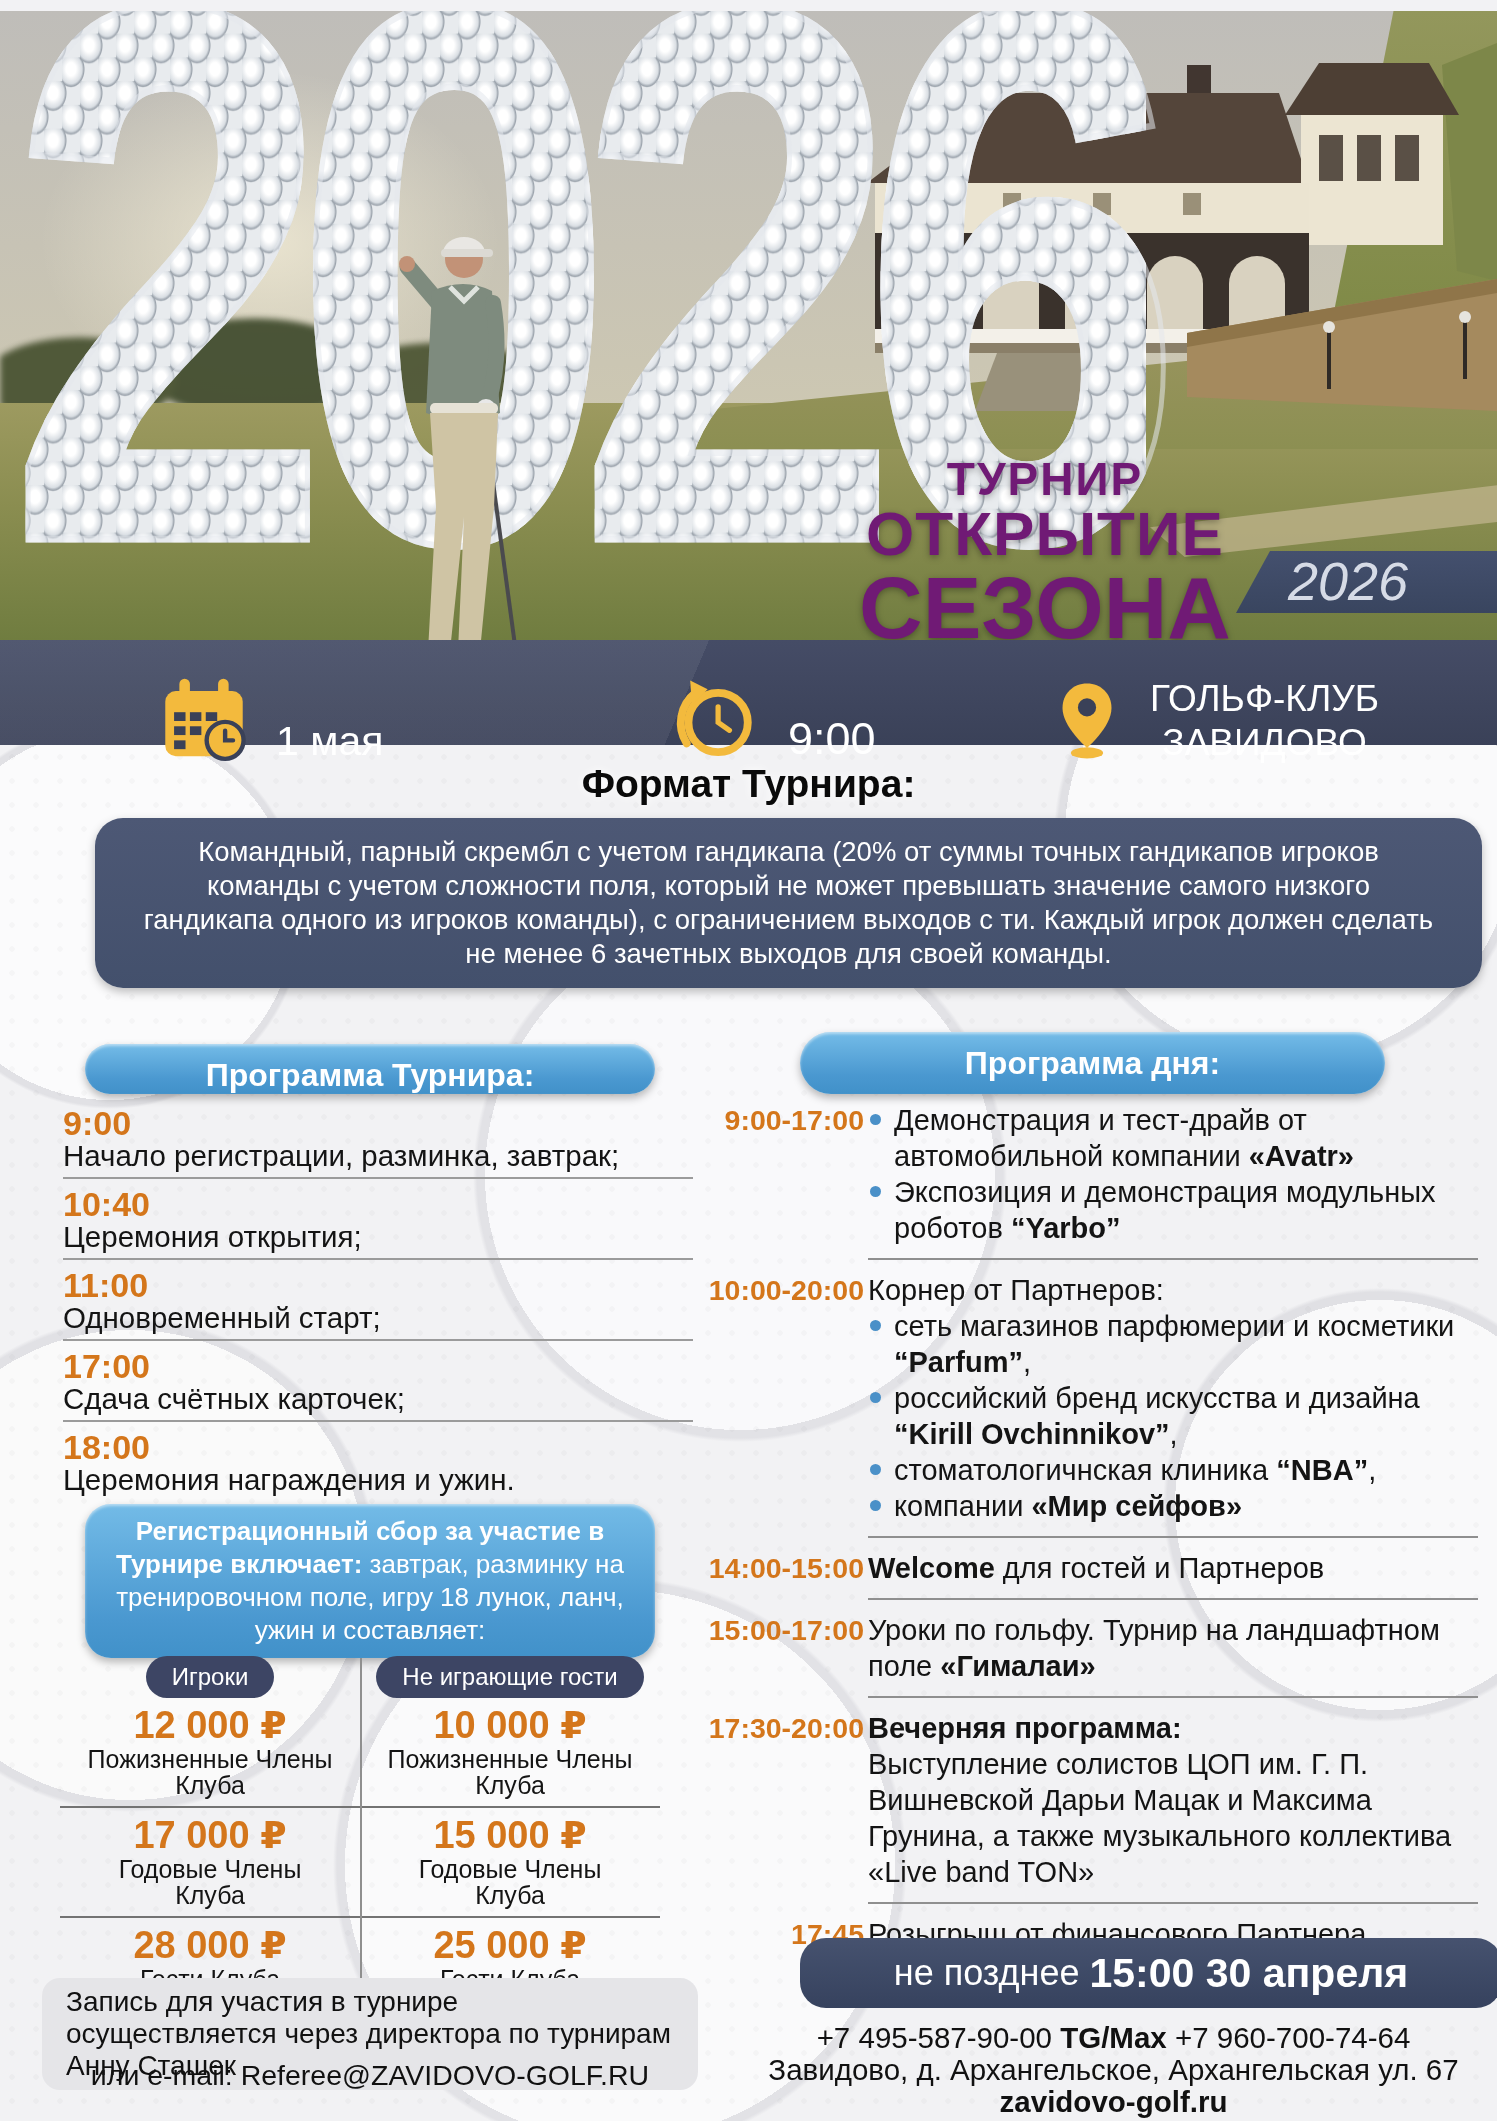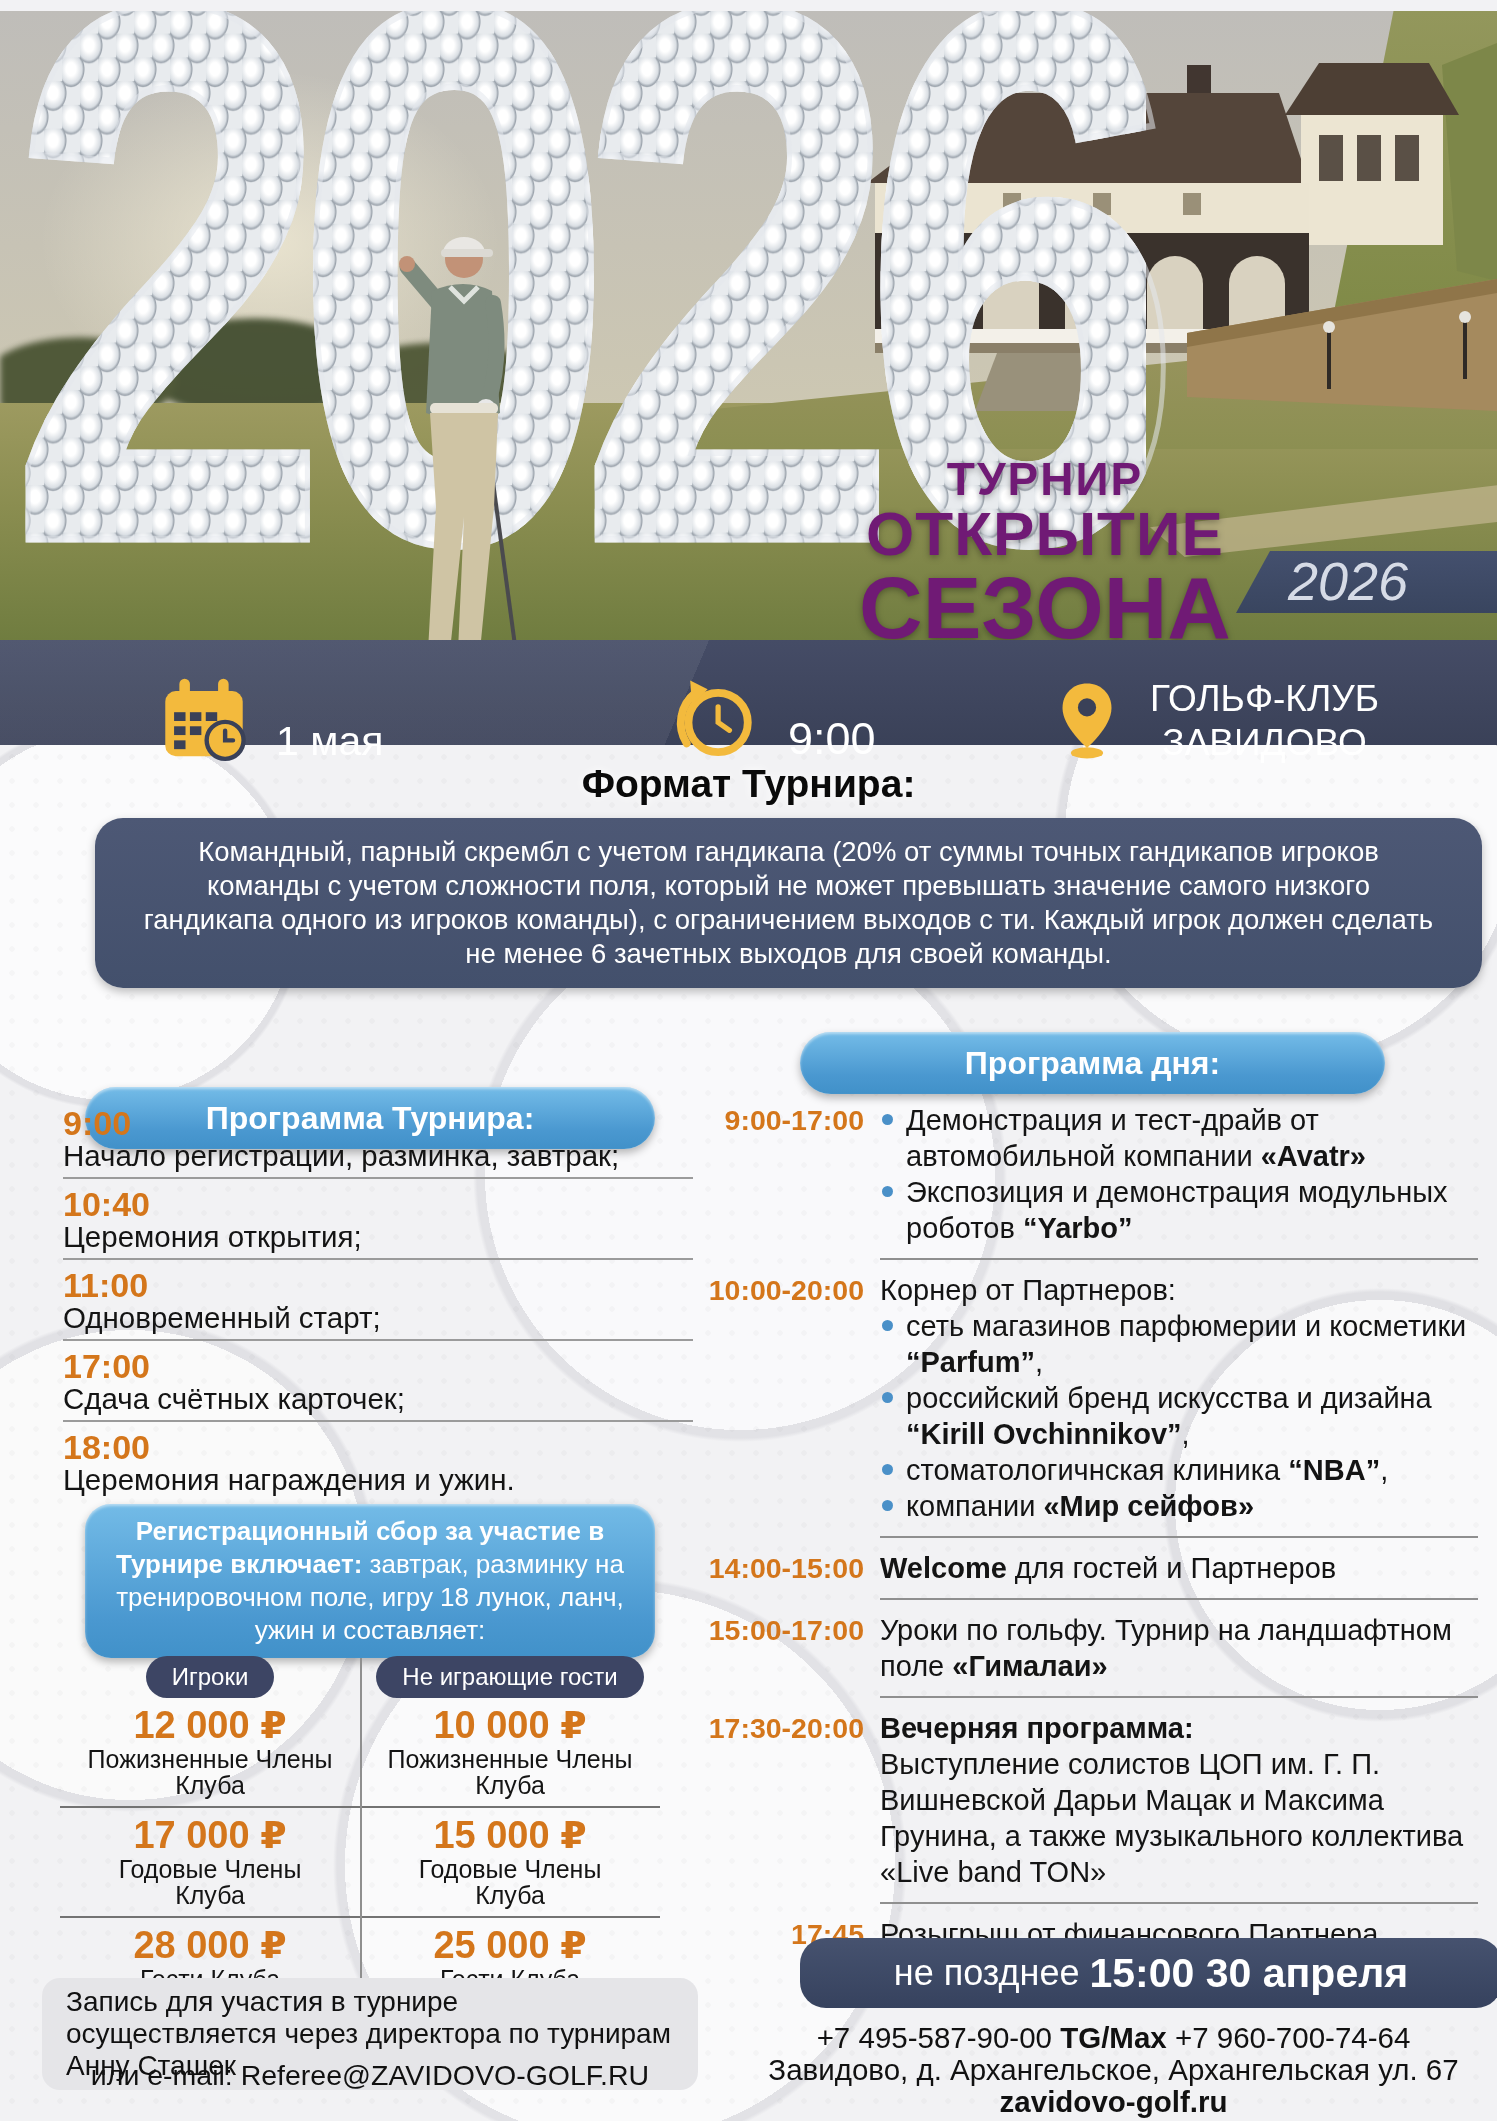--- a/index.html
+++ b/index.html
@@ -79,33 +79,33 @@
     font-weight:bold;color:#0a0a0a;text-shadow:0 0 10px rgba(255,255,255,.95);}
   .fmt-box{position:absolute;left:55px;top:818px;width:1387px;height:170px;box-sizing:border-box;
     background:linear-gradient(180deg,#4d5875,#43506c);border-radius:28px;color:#fff;
     display:flex;align-items:center;justify-content:center;padding:0 44px;
     font-size:27.5px;line-height:34px;text-align:center;box-shadow:0 4px 10px rgba(0,0,0,.25);margin-left:40px;}
 
   
   .pill{position:absolute;background:linear-gradient(180deg,#74bce8 0%,#4a98d0 70%,#4191c9 100%);
     border-radius:34px;color:#fff;font-weight:bold;text-align:center;
     box-shadow:0 4px 9px rgba(0,0,0,.28), inset 0 2px 3px rgba(255,255,255,.5);}
-  .pill-left{left:85px;top:1044px;width:570px;height:62px;font-size:32px;line-height:62px;margin-top:43px;}
+  .pill-left{left:85px;top:1044px;width:570px;height:50px;font-size:32px;line-height:62px;}
   .pill-right{left:800px;top:1032px;width:585px;height:62px;font-size:32px;line-height:62px;}
 
   
   .t-list{position:absolute;left:63px;top:1106px;width:630px;}
   .t-item{border-bottom:2px solid #9b9b9b;padding-bottom:5px;margin-bottom:8px;}
   .t-item:last-child{border-bottom:none;}
   .t-time{font-size:34px;font-weight:bold;color:#d4761b;line-height:34px;}
   .t-text{font-size:29.5px;color:#141414;line-height:32px;}
 
   
   .d-list{position:absolute;left:706px;top:1102px;width:772px;}
-  .d-row{display:flex;gap:16px;}
+  .d-row{display:flex;gap:4px;}
   .d-time{flex:none;width:158px;text-align:right;font-weight:bold;color:#d4761b;font-size:28.5px;line-height:36px;}
   .d-content{flex:1;font-size:29px;line-height:36px;color:#141414;
     border-bottom:2px solid #8f8f8f;padding-bottom:12px;margin-bottom:12px;}
   .d-row:last-child .d-content{border-bottom:none;}
   .d-line.bullet{position:relative;padding-left:26px;}
   .d-line .dot{position:absolute;left:2px;top:12px;width:11px;height:11px;border-radius:50%;background:#4a90c8;}
 
   
   .reg-box{position:absolute;left:85px;top:1504px;width:570px;box-sizing:border-box;
     background:linear-gradient(180deg,#73bbe7 0%,#4a98d0 75%,#4191c9 100%);border-radius:26px;color:#fff;

